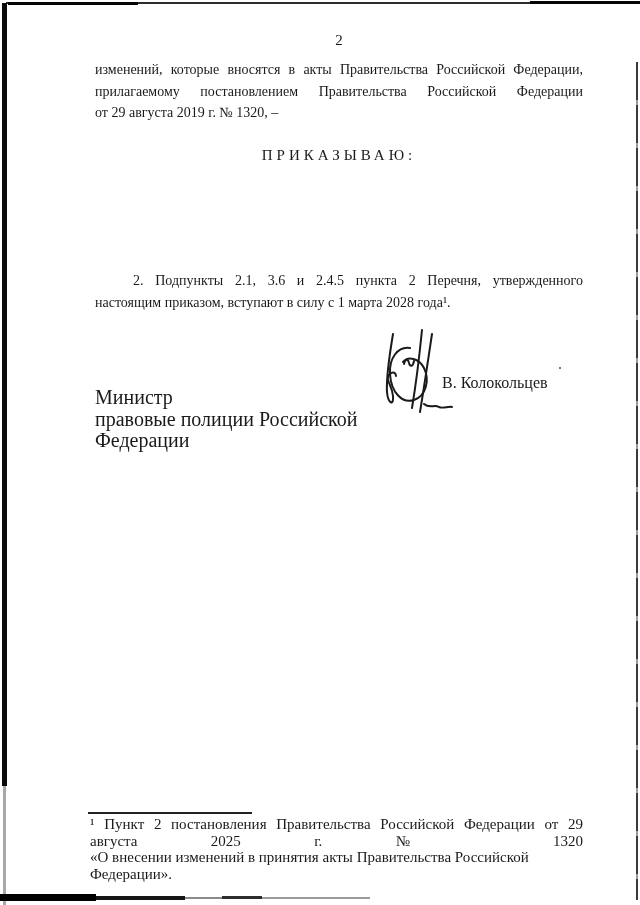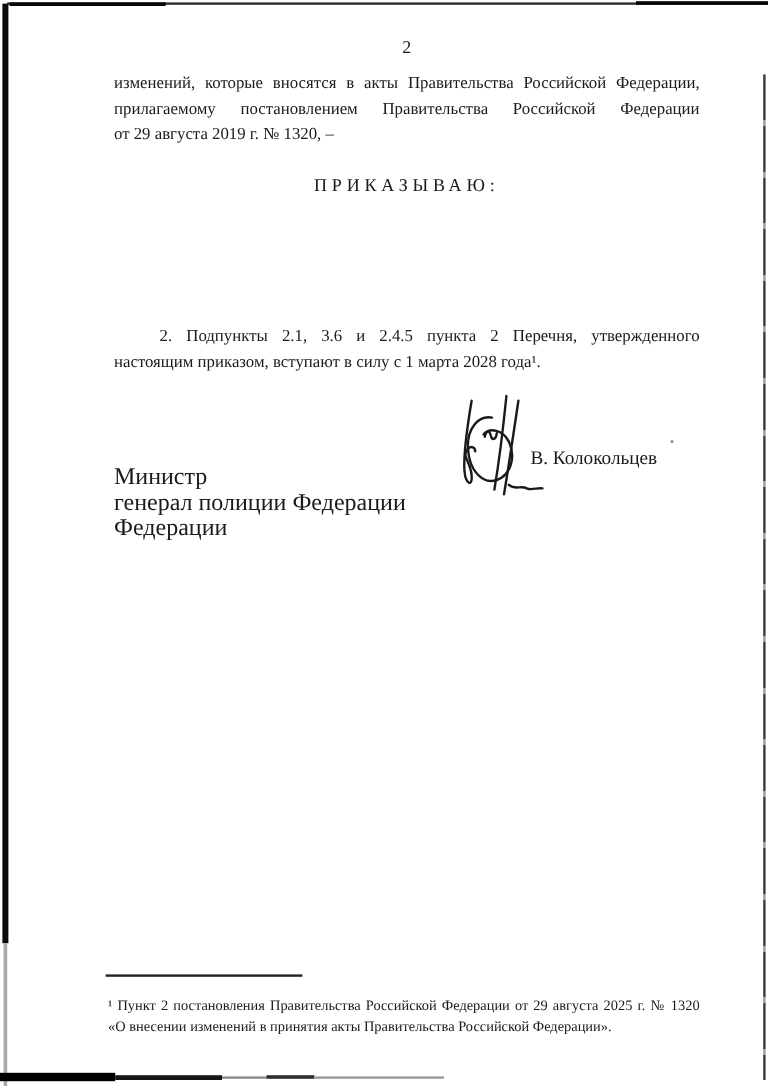--- a/index.html
+++ b/index.html
@@ -69,23 +69,22 @@
 
   .footnote-rule {
     position: absolute;
     left: 88px; top: 812px;
     width: 164px; height: 2px;
     background: #222222;
   }
   .footnote {
     position: absolute;
     left: 90px; top: 816px; width: 493px;
-    font-size: 12px;
+    font-size: 15px;
     line-height: 16.5px;
-    margin-top: 14px;
   }
   .footnote .line { width: 100%; box-sizing: border-box; }
 
   
   .artifact { position: absolute; }
   .edge-top        { left: 6px;  top: 2px;   width: 634px; height: 2px; background: #2c2c2c; }
   .edge-top-left   { left: 8px;  top: 2px;   width: 130px; height: 3px; background: #050505; }
   .edge-top-right  { left: 530px;top: 1px;   width: 110px; height: 3px; background: #050505; }
   .edge-left       { left: 2px;  top: 3px;   width: 5px;  height: 783px; background: #0b0b0b; }
   .edge-left-tail  { left: 3px;  top: 786px; width: 3px;  height: 119px; background: #a8a8a8; }
@@ -129,21 +128,21 @@
   <div class="order-heading">ПРИКАЗЫВАЮ:</div>
 
 
   <div class="block item-2">
     <div class="line just indent">2. Подпункты 2.1, 3.6 и 2.4.5 пункта 2 Перечня, утвержденного</div>
     <div class="line">настоящим приказом, вступают в силу с 1 марта 2028 года¹.</div>
   </div>
 
   <div class="sig-block">
     <div class="line">Министр</div>
-    <div class="line">генерал полиции Федерации Федерации</div>
+    <div class="line">правовые полиции Российской Федерации</div>
   </div>
 
   <svg class="sig-mark" viewBox="0 0 100 92" xmlns="http://www.w3.org/2000/svg">
     <g fill="none" stroke="#1a1a1a" stroke-width="2" stroke-linecap="round">
       <path d="M33 10 C30 28 26 52 27 68 C28 80 34 82 33 72 C32 60 24 56 30 50 C33 47 36 49 36 52"></path>
       <path d="M50 24 C38 22 29 34 30 50 C31 68 42 80 54 76 C66 72 70 56 64 44 C59 34 48 32 43 38"></path>
       <path d="M62 6 C60 26 56 60 52 84"></path>
       <path d="M72 10 C69 30 64 64 60 88"></path>
       <path d="M44 40 C45 35 48 34 49 39 C50 43 53 43 54 37"></path>
       <path d="M64 80 C70 85 74 80 79 83 C83 85 88 82 92 83"></path>

